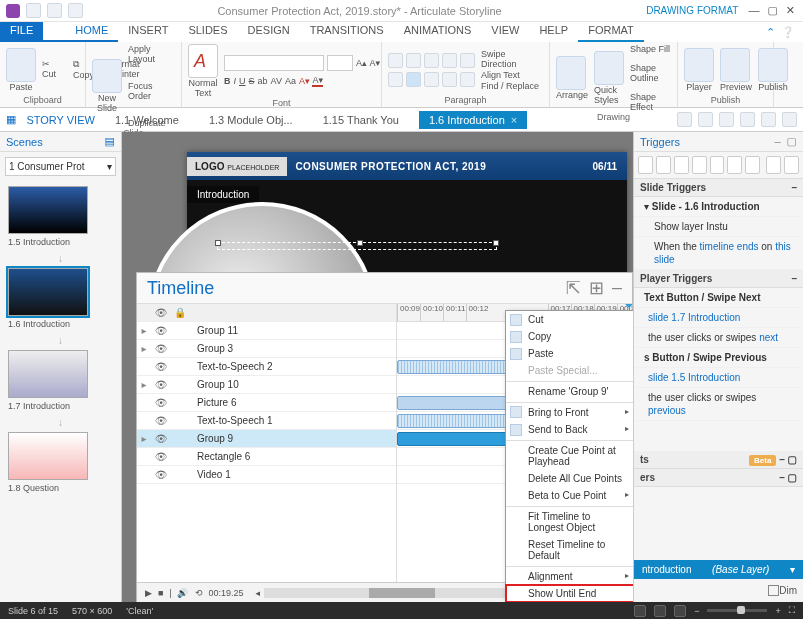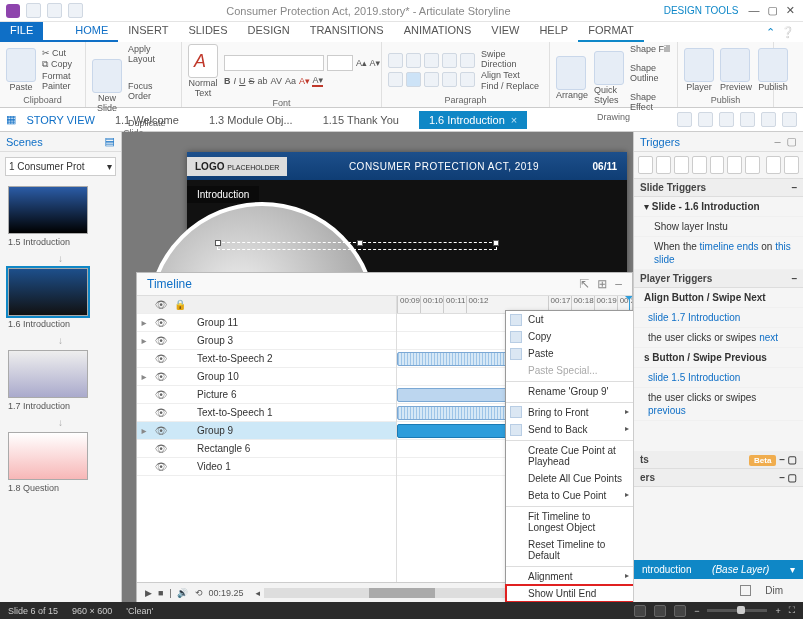--- a/index.html
+++ b/index.html
@@ -33,26 +33,26 @@
   .sceneselect { margin:5px; padding:3px; border:1px solid #ccc; background:#fff; display:flex; justify-content:space-between; font-size:10px; }
   .thumbs { padding:5px 8px; overflow:auto; flex:1; }
   .thumb { width:80px; height:48px; border:1px solid #aaa; background:#ddd; margin-bottom:3px; position:relative; }
   .thumb.sel { outline:2px solid #0F87C6; }
   .thumbcap { font-size:9px; color:#555; margin-bottom:6px; }
   .arrowdown { text-align:center; color:#aaa; font-size:10px; margin-bottom:4px; }
   .canvas { flex:1; background:#7a7a7a; position:relative; overflow:hidden; }
   .slide { position:absolute; left:65px; top:20px; width:440px; height:250px; background:#111; box-shadow:0 0 6px rgba(0,0,0,.4); }
   .slide .banner { height:28px; background:linear-gradient(#1d4f8b,#0f3d74); display:flex; align-items:center; color:#fff; font-size:10px; }
   .slide .logo { background:#ddd; color:#222; padding:4px 8px; font-weight:bold; margin-right:8px;}
-  .slide .stitle { flex:1; font-weight:normal; letter-spacing:.5px;text-align:center; }
+  .slide .stitle { flex:1; font-weight:bold; letter-spacing:.5px; }
   .slide .snum { padding-right:10px; font-weight:bold; }
   .slide .intro { background:rgba(0,0,0,.4); color:#fff; font-size:10px; padding:3px 10px; display:inline-block; margin-top:6px;}
   .slide .circleimg { position:absolute; left:-40px; bottom:-30px; width:230px; height:230px; border-radius:50%; background:radial-gradient(circle at 40% 40%, #eee, #888); border:4px solid #fff;}
   .timelinepanel { position:absolute; left:14px; right:0; top:140px; bottom:0; background:#f9f9f9; border:1px solid #bbb; border-bottom:none; display:flex; flex-direction:column; }
-  .tlhdr { padding:4px 10px; color:#0F6FC6; font-size:12px; border-bottom:1px solid #ddd; display:flex; justify-content:space-between; align-items:center;}
+  .tlhdr { padding:4px 10px; color:#0F6FC6; font-size:18px; border-bottom:1px solid #ddd; display:flex; justify-content:space-between; align-items:center;}
   .tlhdr .right { color:#888; display:flex; gap:8px; }
   .tlbody { flex:1; display:flex; position:relative; overflow:hidden;}
   .tlnames { width:260px; border-right:1px solid #ddd; background:#fff; }
   .tlrow { height:18px; display:flex; align-items:center; border-bottom:1px solid #eee; font-size:10px; }
   .tlrow.hdr { background:#f0f0f0; }
   .tlrow.sel { background:#cde8f7; }
   .tlcell { width:20px; text-align:center; color:#666; }
   .tlexpand { width:14px; color:#888; text-align:center;}
   .tlname { flex:1; padding-left:6px; }
   .tltracks { flex:1; position:relative; background:#fff; overflow:hidden;}
@@ -73,42 +73,42 @@
   .ctxicon { position:absolute; left:4px; top:3px; width:12px; height:12px; }
   .tlplaybar { height:20px; border-top:1px solid #ccc; display:flex; align-items:center; gap:6px; padding:0 8px; font-size:9px; color:#555; background:#f3f3f3;}
   .triggers { width:170px; border-left:1px solid #ccc; background:#f5f5f5; display:flex; flex-direction:column; font-size:10px; }
   .trigtoolbar { display:flex; gap:3px; padding:4px; border-bottom:1px solid #ddd; }
   .trigtoolbar .tbtn { width:18px; height:18px; border:1px solid #ccc; background:#fff; border-radius:2px; }
   .trigsection { padding:3px 6px; background:#eee; color:#444; font-weight:bold; border-bottom:1px solid #ddd; display:flex; justify-content:space-between;}
   .trigitem { padding:3px 10px; border-bottom:1px solid #f0f0f0; line-height:1.3;}
   .trigitem .link { color:#0F6FC6; }
   .trigbottom { margin-top:auto; }
   .trigtabbar { background:#0F87C6; color:#fff; display:flex; justify-content:space-between; padding:4px 8px; font-size:10px;}
-  .trigfooter { display:flex; gap:14px; padding:6px; align-items:center; font-size:10px; color:#555;}
+  .trigfooter { display:flex; gap:0; padding:6px; align-items:center; font-size:10px; color:#555;}
   .chk { width:11px; height:11px; border:1px solid #888; display:inline-block;}
   .statusbar { position:absolute; left:0; right:0; bottom:0; height:17px; background:#2b2b2b; color:#ccc; font-size:9px; display:flex; align-items:center; padding:0 8px; gap:14px;}
   .statusbar .right { margin-left:auto; display:flex; gap:8px; align-items:center;}
   .zoomtrack { width:60px; height:3px; background:#555; position:relative; }
   .zoomtrack .knob { position:absolute; left:30px; top:-3px; width:8px; height:8px; background:#ccc; border-radius:2px;}
   .beta { background:#f0ad4e; color:#fff; font-size:8px; padding:1px 5px; border-radius:2px;}
   .sectionchip { position:absolute; right:20px; top:248px; background:#eef2f7; border:1px solid #bcd; padding:1px 8px; font-size:9px; color:#555; border-radius:2px;}
   svg { display:block; }
 </style>
 </head>
 <body>
 
 <div class="titlebar">
   <div class="qat">
     <span style="width:14px;height:14px;background:#8e44ad;border-radius:3px;display:inline-block"></span>
     <span class="minibtn"></span>
     <span class="minibtn"></span>
     <span class="minibtn"></span>
   </div>
   <div class="title">Consumer Protection Act, 2019.story* - Articulate Storyline</div>
-  <div style="color:#0E87C8;font-size:10px;padding:2px 10px;">DESIGN TOOLS</div>
+  <div style="color:#0E87C8;font-size:10px;padding:2px 10px;">DRAWING FORMAT</div>
   <div class="wincontrols">
     <span>—</span>
     <span>▢</span>
     <span>✕</span>
   </div>
 </div>
 
 <div class="tabstrip">
   <div class="tab file">FILE</div>
   <div class="tab active">HOME</div>
@@ -126,21 +126,21 @@
   </div>
 </div>
 
 <div class="ribbon">
   <div class="rgroup" style="width:86px">
     <div class="body">
       <div style="text-align:center">
         <div class="bigicon"></div>
         <div class="small">Paste</div>
       </div>
-      <div style="display:flex;flex-direction:column;gap:1px">
+      <div style="display:flex;flex-direction:row;gap:17px">
         <div class="small"><span>✂</span> <span>Cut</span></div>
         <div class="small"><span>⧉</span> <span>Copy</span></div>
         <div class="small">Format Painter</div>
       </div>
     </div>
     <div class="label">Clipboard</div>
   </div>
   <div class="rgroup" style="width:96px">
     <div class="body">
       <div style="text-align:center">
@@ -485,21 +485,21 @@
         <span>Slide Triggers</span>
         <span>–</span>
       </div>
     <div class="trigitem">▾ <b>Slide - 1.6 Introduction</b></div>
     <div class="trigitem" style="padding-left:20px"><span>Show layer Instu</span></div>
     <div class="trigitem" style="padding-left:20px"><span>When the </span><span class="link">timeline ends</span> on <span class="link">this slide</span></div>
     <div class="trigsection">
         <span>Player Triggers</span>
         <span>–</span>
       </div>
-    <div class="trigitem"><b>Align Button / Swipe Next</b></div>
+    <div class="trigitem"><b>Text Button / Swipe Next</b></div>
     <div class="trigitem" style="padding-left:14px"><span class="link">slide 1.7 Introduction</span></div>
     <div class="trigitem" style="padding-left:14px"><span>the user clicks or swipes </span><span class="link">next</span></div>
     <div class="trigitem"><b>s Button / Swipe Previous</b></div>
     <div class="trigitem" style="padding-left:14px"><span class="link">slide 1.5 Introduction</span></div>
     <div class="trigitem" style="padding-left:14px"><span>the user clicks or swipes </span><span class="link">previous</span></div>
 
     <div class="trigsection" style="margin-top:30px">
         <span>ts</span>
         <span><span class="beta">Beta</span> – ▢</span>
       </div>
@@ -523,21 +523,21 @@
         <span class="chk"></span>
         <span>Dim</span>
         <div class="tbtn"></div>
       </div>
     </div>
   </div>
 </div>
 
 <div class="statusbar">
   <span>Slide 6 of 15</span>
-  <span>960 × 600</span>
+  <span>570 × 600</span>
   <span>'Clean'</span>
   <div class="right">
     <span class="minibtn" style="width:12px;height:12px;background:#444;border-color:#666"></span>
     <span class="minibtn" style="width:12px;height:12px;background:#444;border-color:#666"></span>
     <span class="minibtn" style="width:12px;height:12px;background:#444;border-color:#666"></span>
     <span>−</span>
     <div class="zoomtrack">
         <div class="knob"></div>
       </div>
     <span>+</span>

